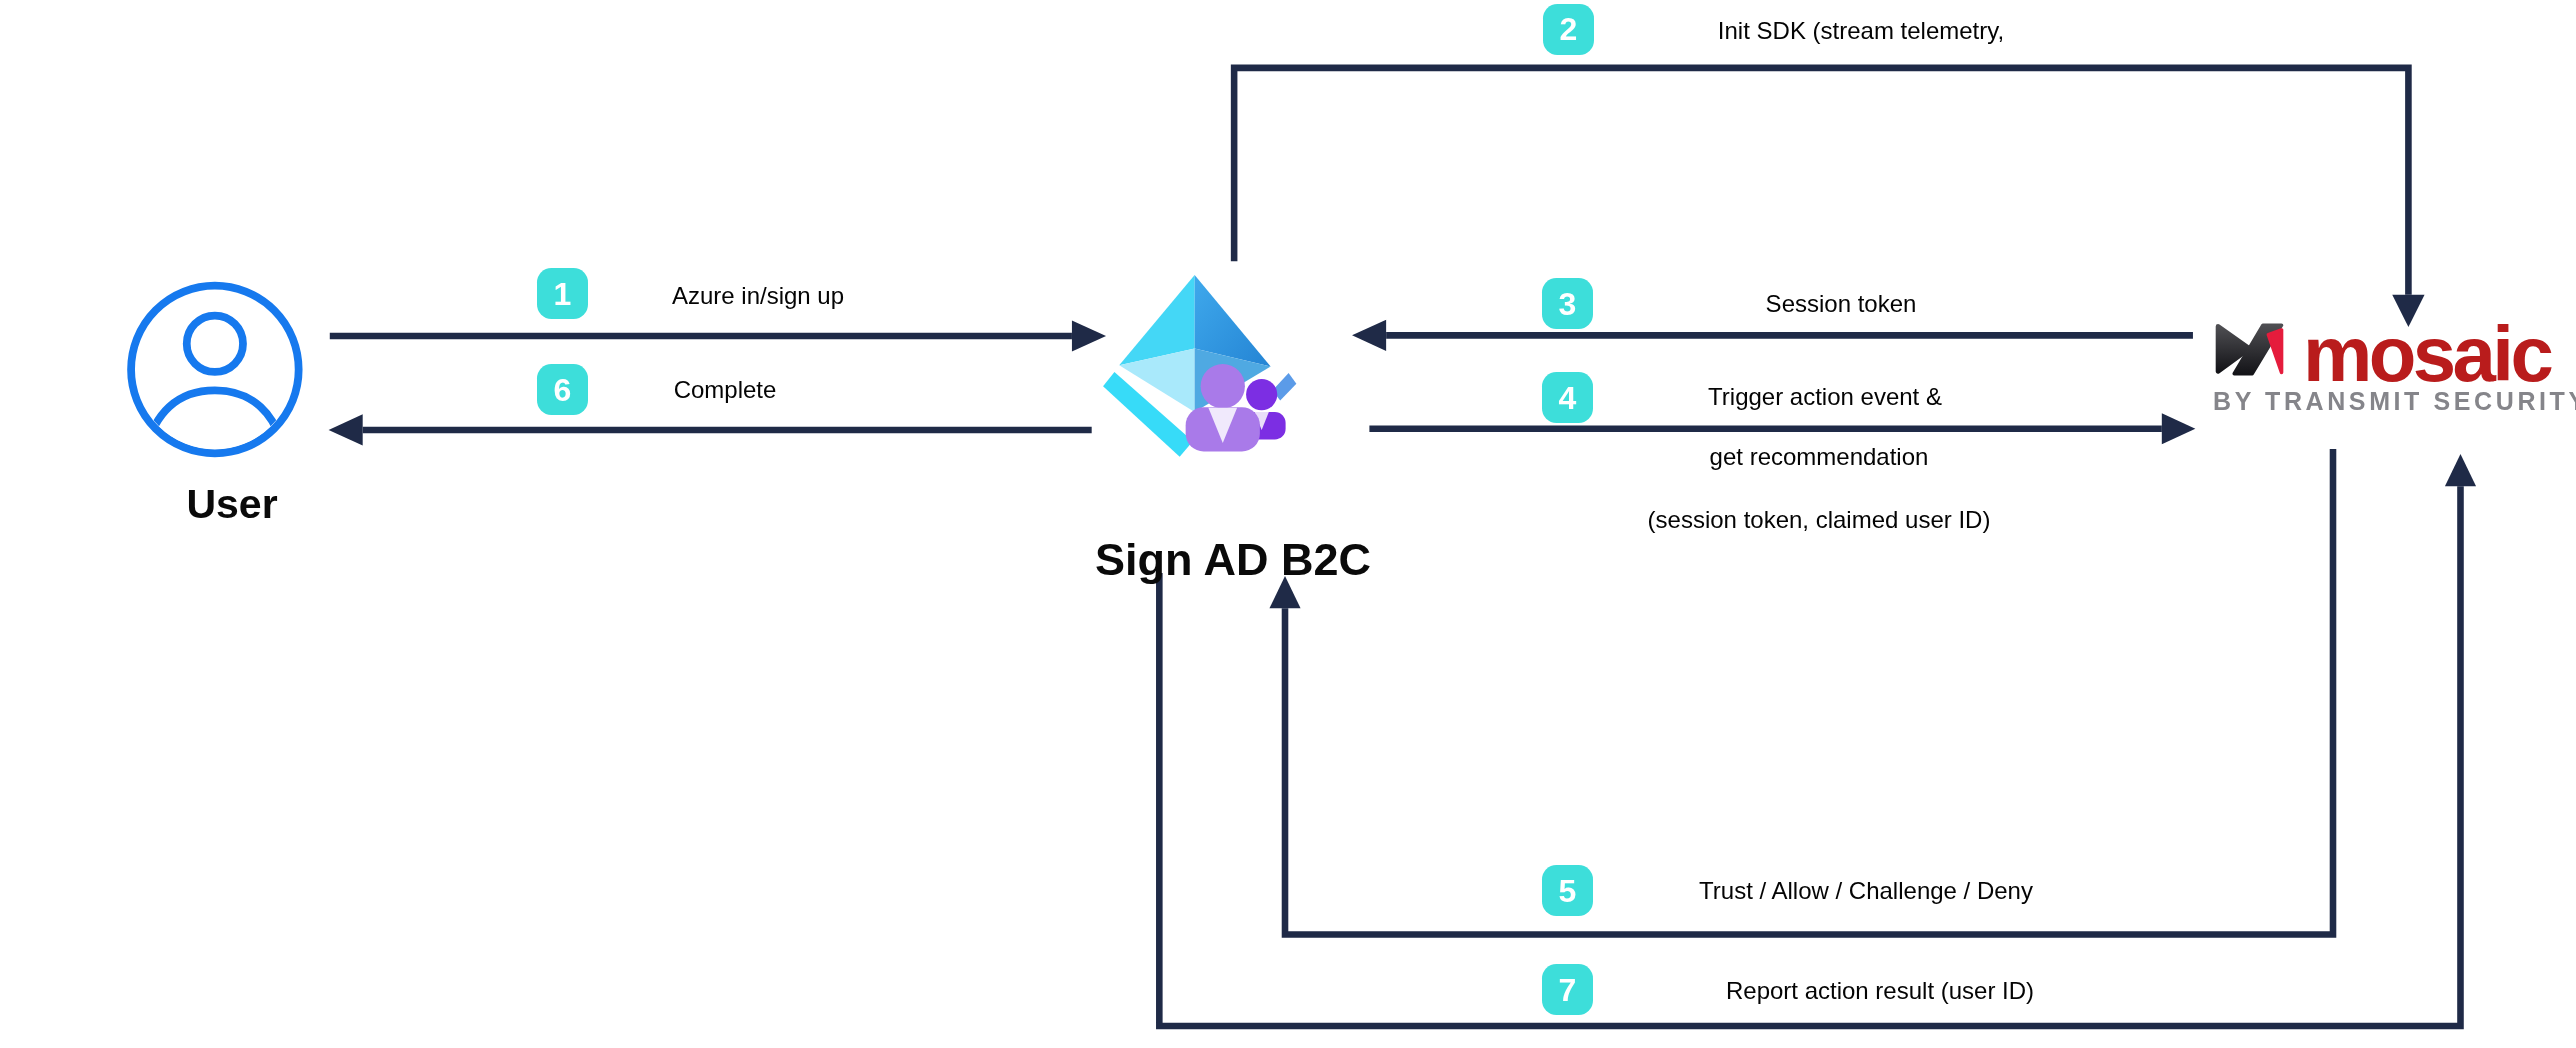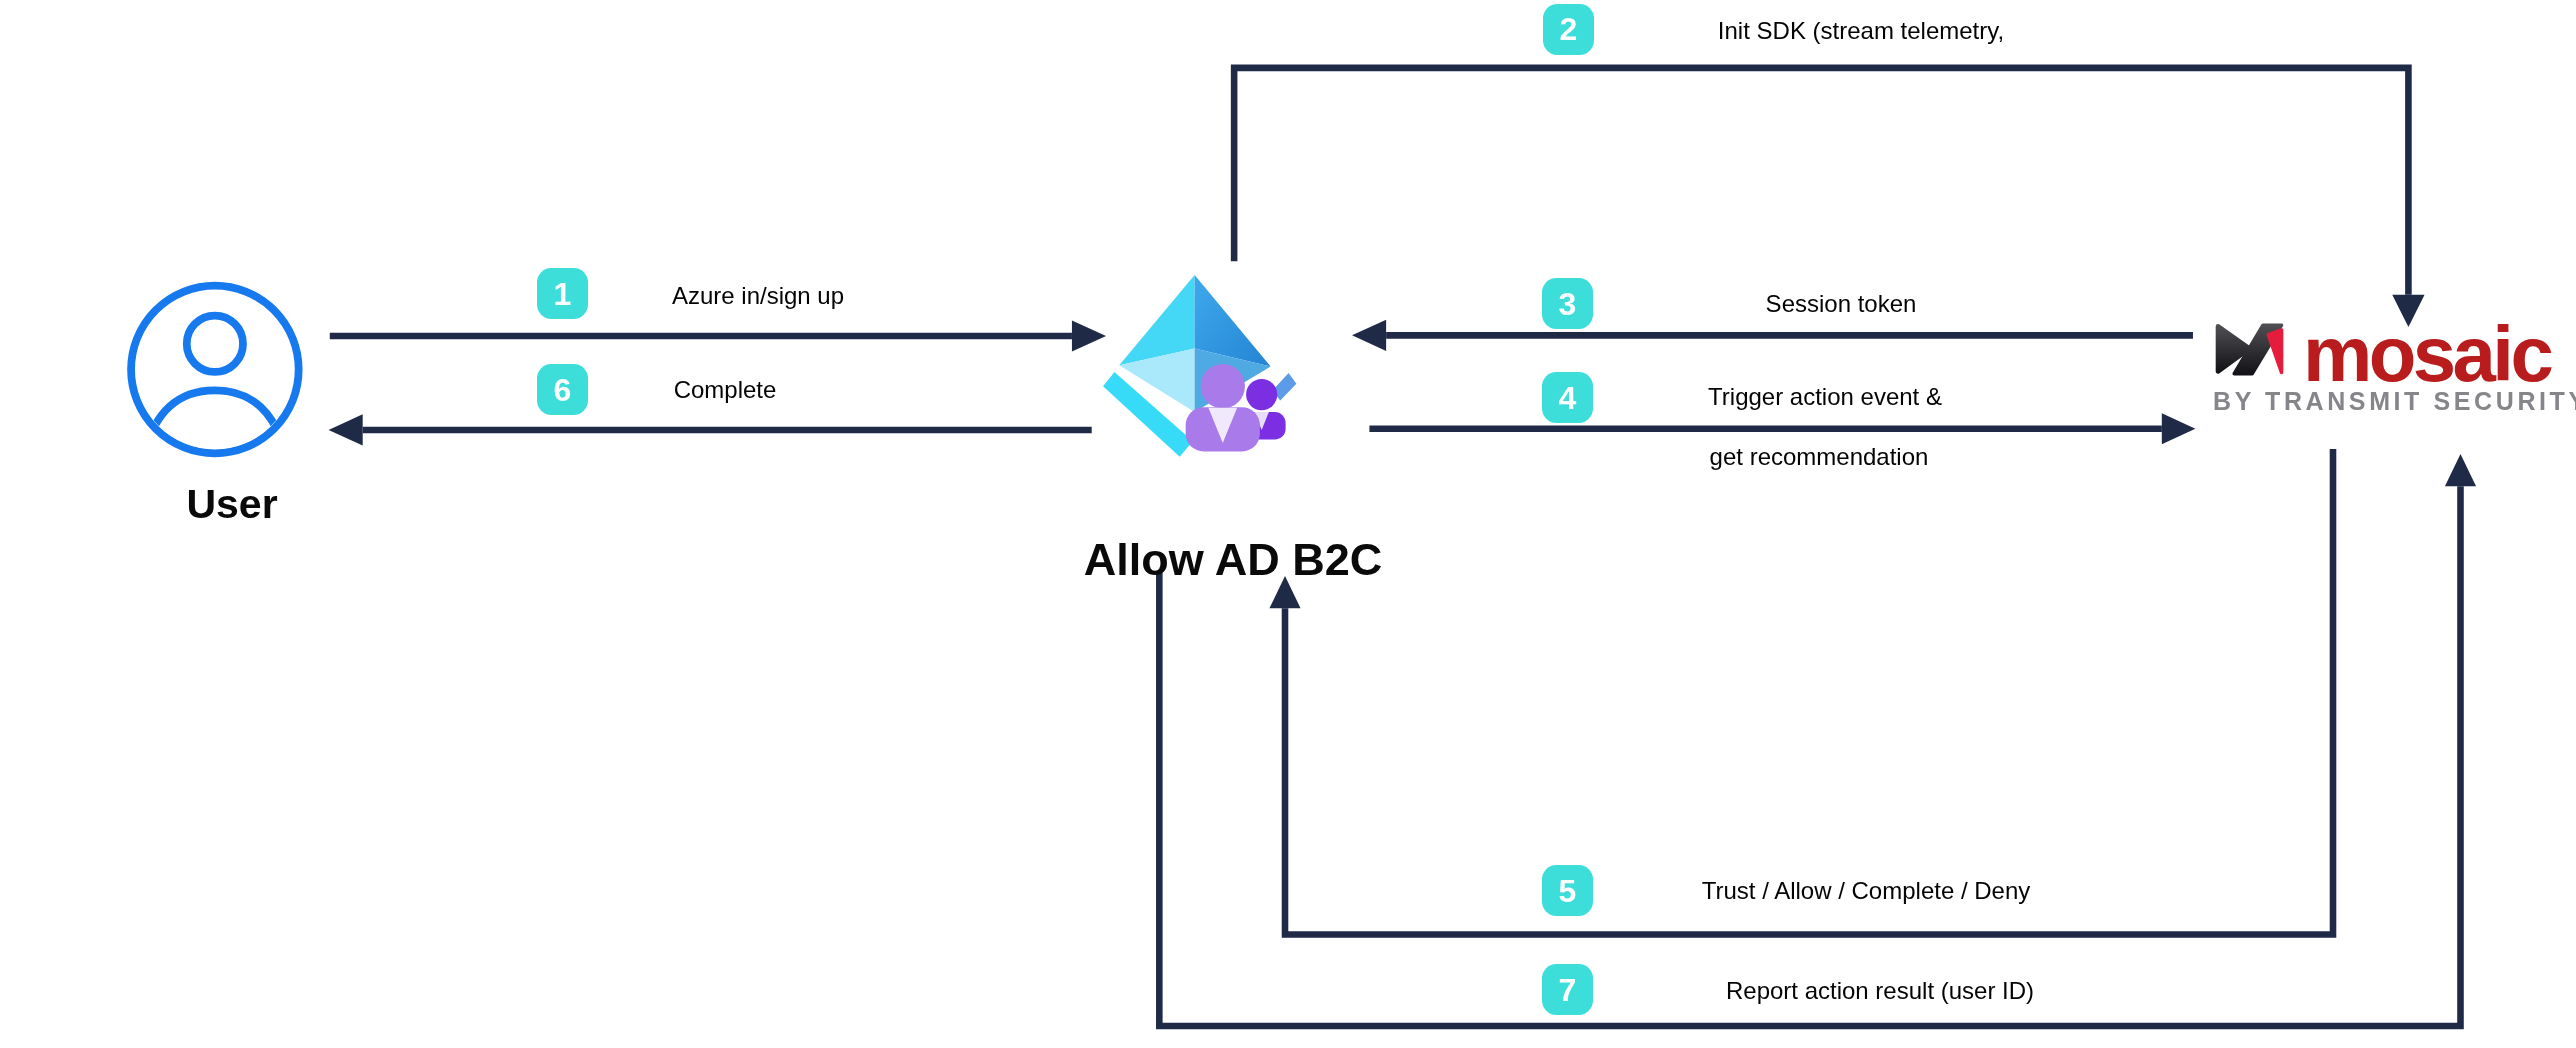--- a/index.html
+++ b/index.html
@@ -119,35 +119,36 @@
     </g>
 
     <g>
       <path d="M3706,545 L3758,582 L3706,620 Z" fill="url(#gM)" stroke="url(#gM)" stroke-width="8" stroke-linejoin="round"></path>
       <polygon points="3781,543 3812,543 3763,624 3733,624" fill="url(#gM)" stroke="url(#gM)" stroke-width="6" stroke-linejoin="round"></polygon>
       <polygon points="3790,559 3812,551 3812,622" fill="#E51C3C" stroke="#E51C3C" stroke-width="6" stroke-linejoin="round"></polygon>
     </g>
   </svg>
 
   <div id="user-label" class="entity-label" style="left:214px;top:504px;margin-left:18px;">User</div>
-  <div id="azure-label" class="entity-label" style="left:1233px;top:559px;">Allow AD B2C</div>
+  <div id="azure-label" class="entity-label" style="left:1233px;top:559px;">Sign AD B2C</div>
   <div id="mosaic-wordmark">mosaic</div>
   <div id="mosaic-tagline">BY TRANSMIT SECURITY</div>
 
   <div class="badge" style="left:537px;top:268px;">1</div>
   <div class="badge" style="left:1543px;top:3.6px;">2</div>
   <div class="badge" style="left:1542px;top:278px;">3</div>
   <div class="badge" style="left:1542px;top:372px;">4</div>
   <div class="badge" style="left:1542px;top:865px;">5</div>
   <div class="badge" style="left:537px;top:364px;">6</div>
   <div class="badge" style="left:1542px;top:964px;">7</div>
 
   <div class="step-text" style="left:758px;top:296px;">Azure in/sign up</div>
   <div class="step-text" style="left:1861px;top:31px;">Init SDK (stream telemetry,</div>
   <div class="step-text" style="left:1841px;top:304px;">Session token</div>
   <div class="step-text" style="left:1819px;top:457px;">get recommendation</div>
   <div class="step-text" style="left:1825px;top:397px;">Trigger action event &amp;</div>
-  <div class="step-text" style="left:1866px;top:891px;">Trust / Allow / Complete / Deny</div>
+  <div class="step-text" style="left:1819px;top:520px;">(session token, claimed user ID)</div>
+  <div class="step-text" style="left:1866px;top:891px;">Trust / Allow / Challenge / Deny</div>
   <div class="step-text" style="left:725px;top:390px;">Complete</div>
   <div class="step-text" style="left:1880px;top:991px;">Report action result (user ID)</div>
 
 </div>
 
 
 </body></html>

